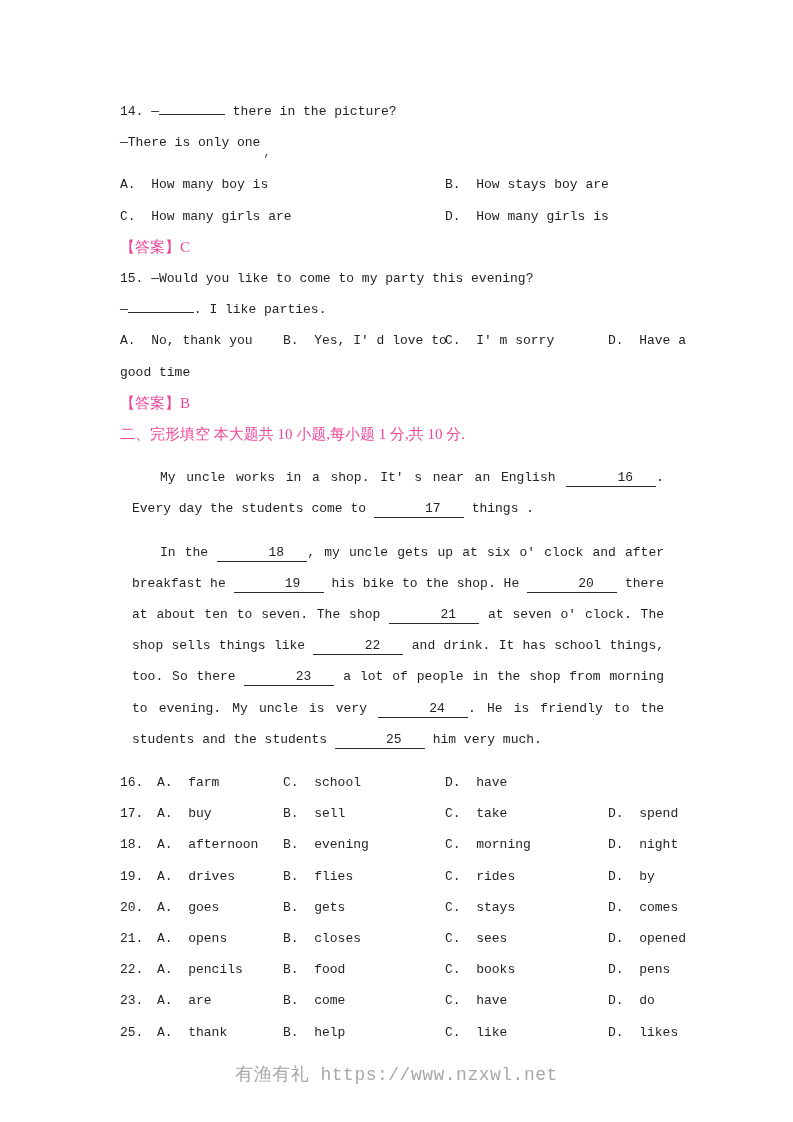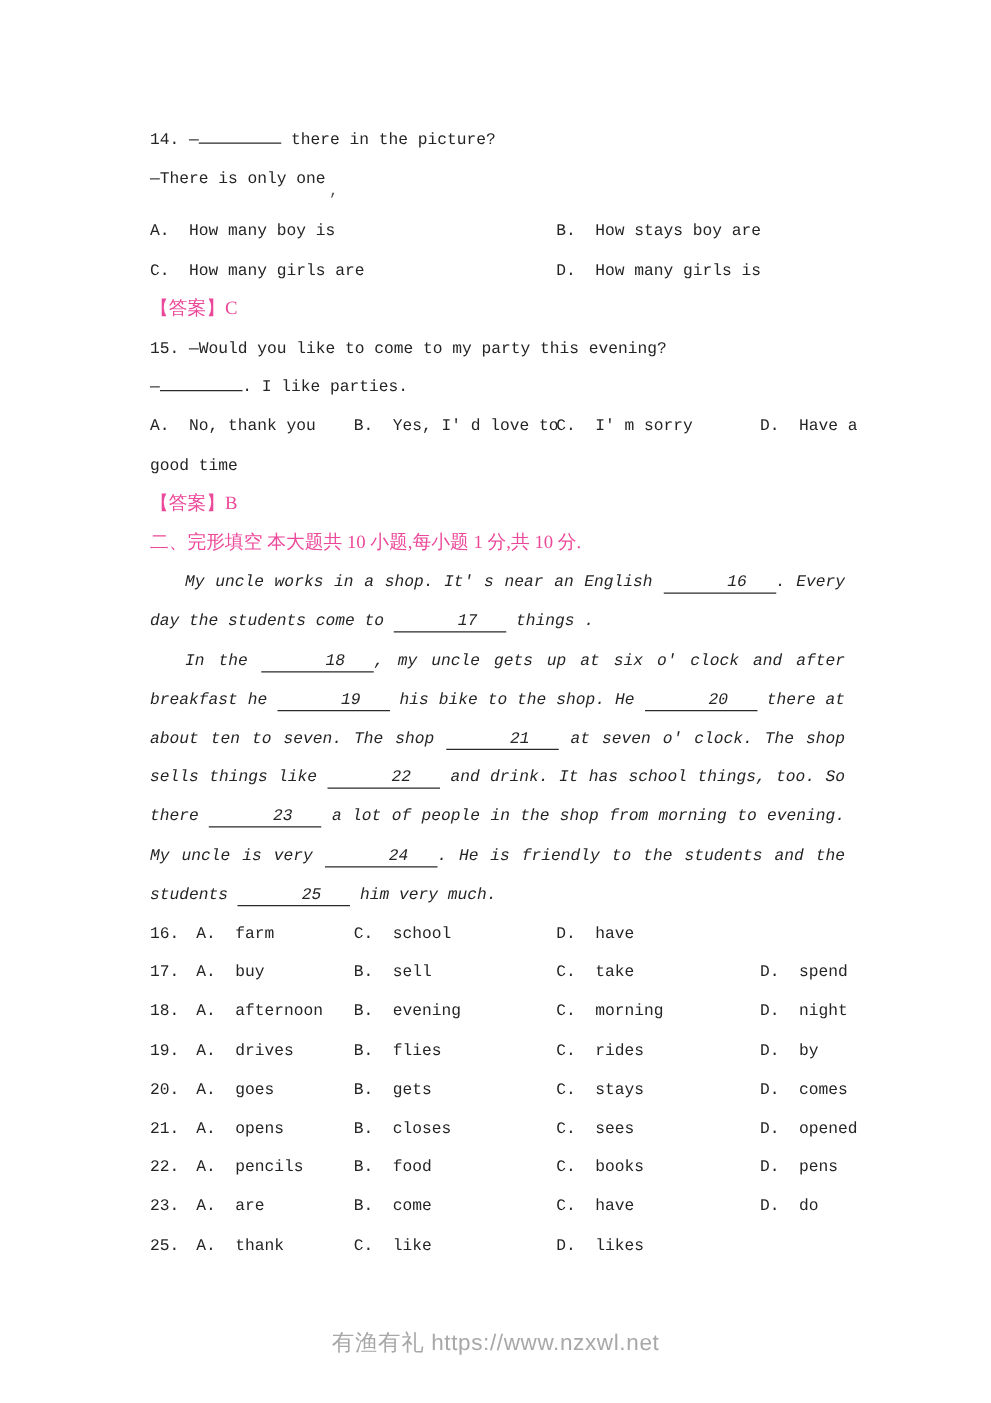--- a/index.html
+++ b/index.html
@@ -29,46 +29,45 @@
     grid-template-columns: 163px 162px 163px 1fr;
   }
   .cell, .opt { white-space: pre; overflow: visible; }
   .qnum { display: inline-block; width: 37px; }
   .cn {
     font-size: 15px;
     font-family: "Liberation Serif", "DejaVu Serif", serif;
     color: #ec4899;
   }
   .para {
-    margin: 0;
+    margin: 12px;
     text-align: justify;
     text-indent: 28px;
     white-space: normal;
-    font-style: italic;
   }
   .blank {
     display: inline-block;
     min-width: 90px;
     line-height: 16px;
     text-align: center;
     border-bottom: 1px solid #2a2a2a;
   }
   .blank.empty { min-width: 66px; }
   .stray {
     position: relative;
     top: 10px; left: 3px;
     font-size: 12px;
     color: #4a4a4a;
   }
   .footer {
     position: absolute;
     top: 1062px; left: 0;
     width: 100%;
     text-align: center;
-    font-family: Liberation Sans, sans-serif;
+    font-family: Liberation Mono, monospace;
     font-size: 18px;
     letter-spacing: 0.5px;
     color: #a8a8a8;
   }
 </style>
 </head>
 <body>
 
 <div class="content">
 
@@ -147,20 +146,21 @@
         <span class="cell">D.  pens</span>
       </div>
       <div class="opts4">
         <span class="cell"><span class="qnum">23.</span>A.  are</span>
         <span class="cell">B.  come</span>
         <span class="cell">C.  have</span>
         <span class="cell">D.  do</span>
       </div>
       <div class="opts4">
         <span class="cell"><span class="qnum">25.</span>A.  thank</span>
+        <span class="cell">B.  help</span>
         <span class="cell">C.  like</span>
         <span class="cell">D.  likes</span>
       </div>
     </div>
 
 </div>
 
 <div class="footer">有渔有礼 https://www.nzxwl.net</div>
 
 </body></html>

